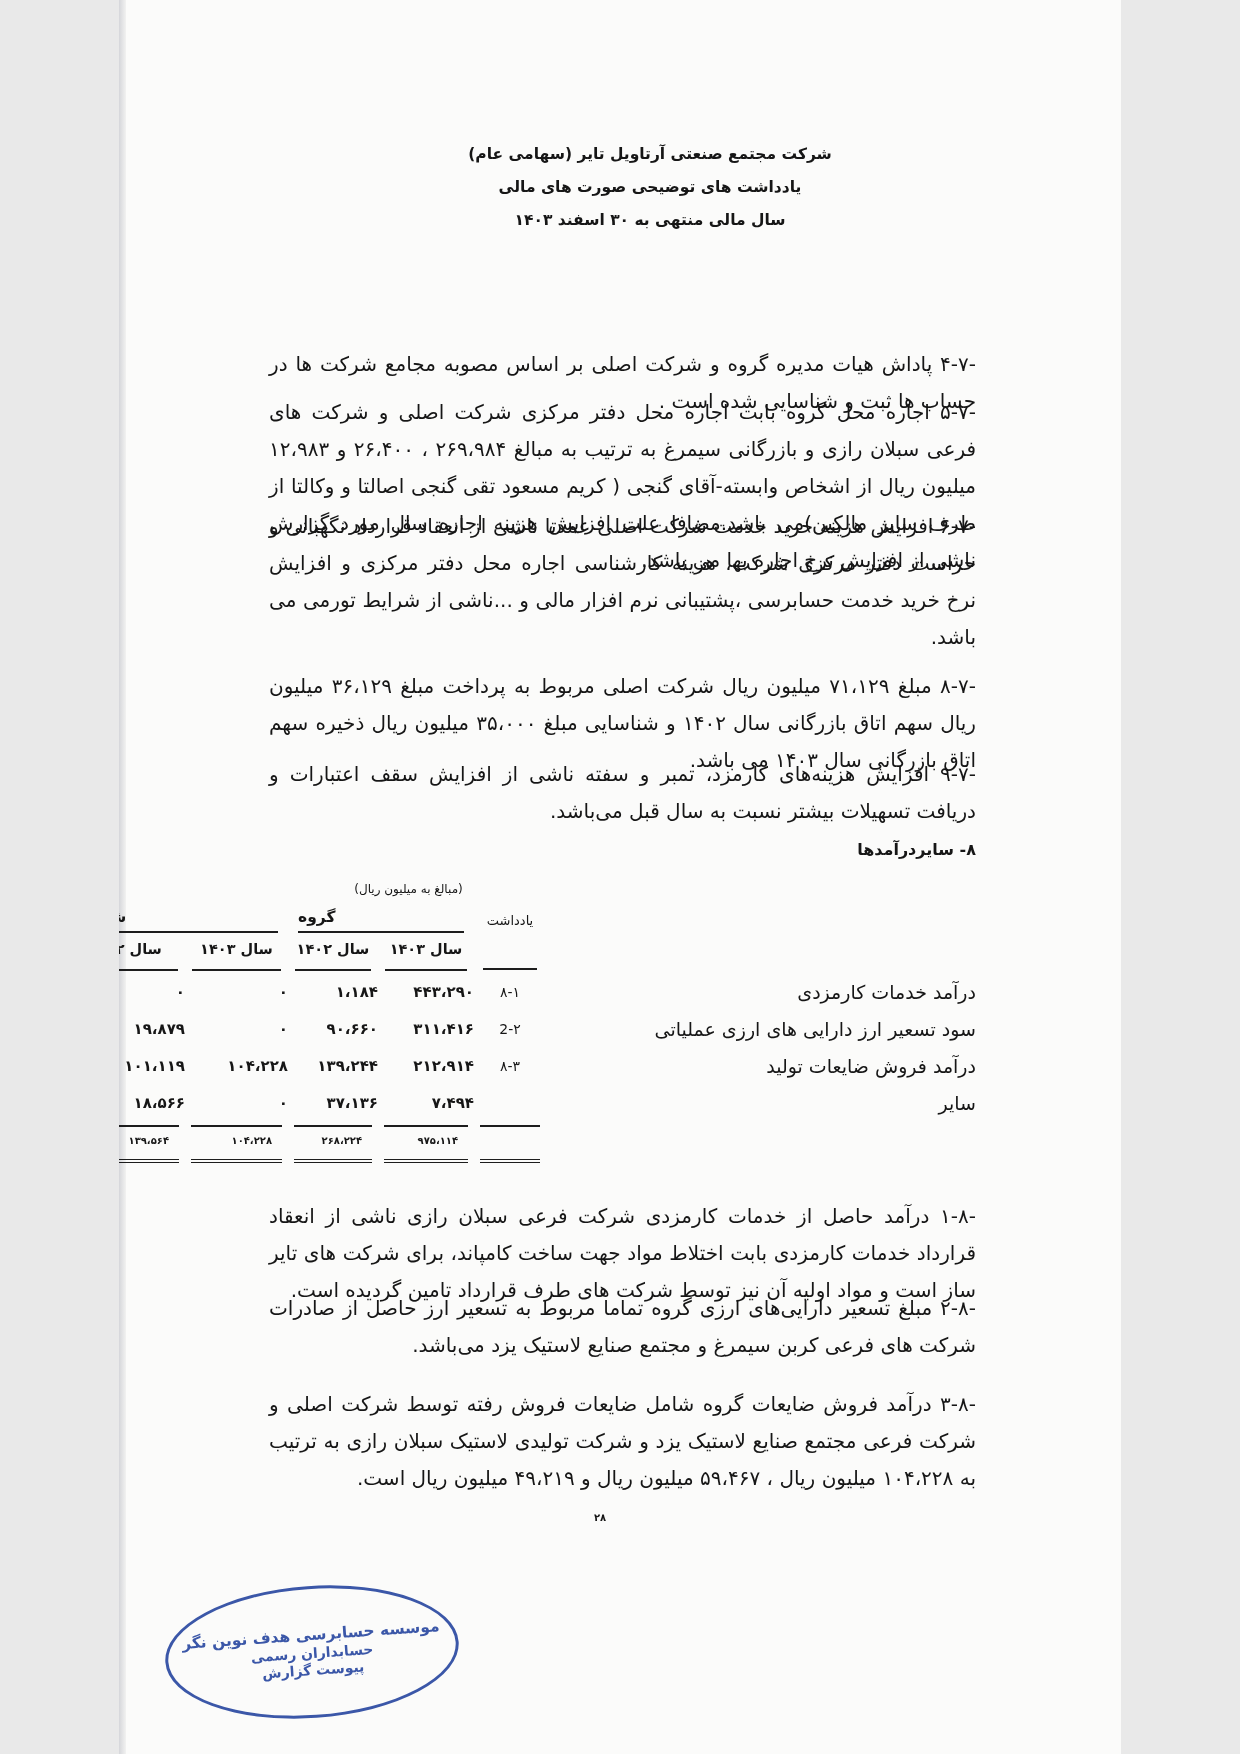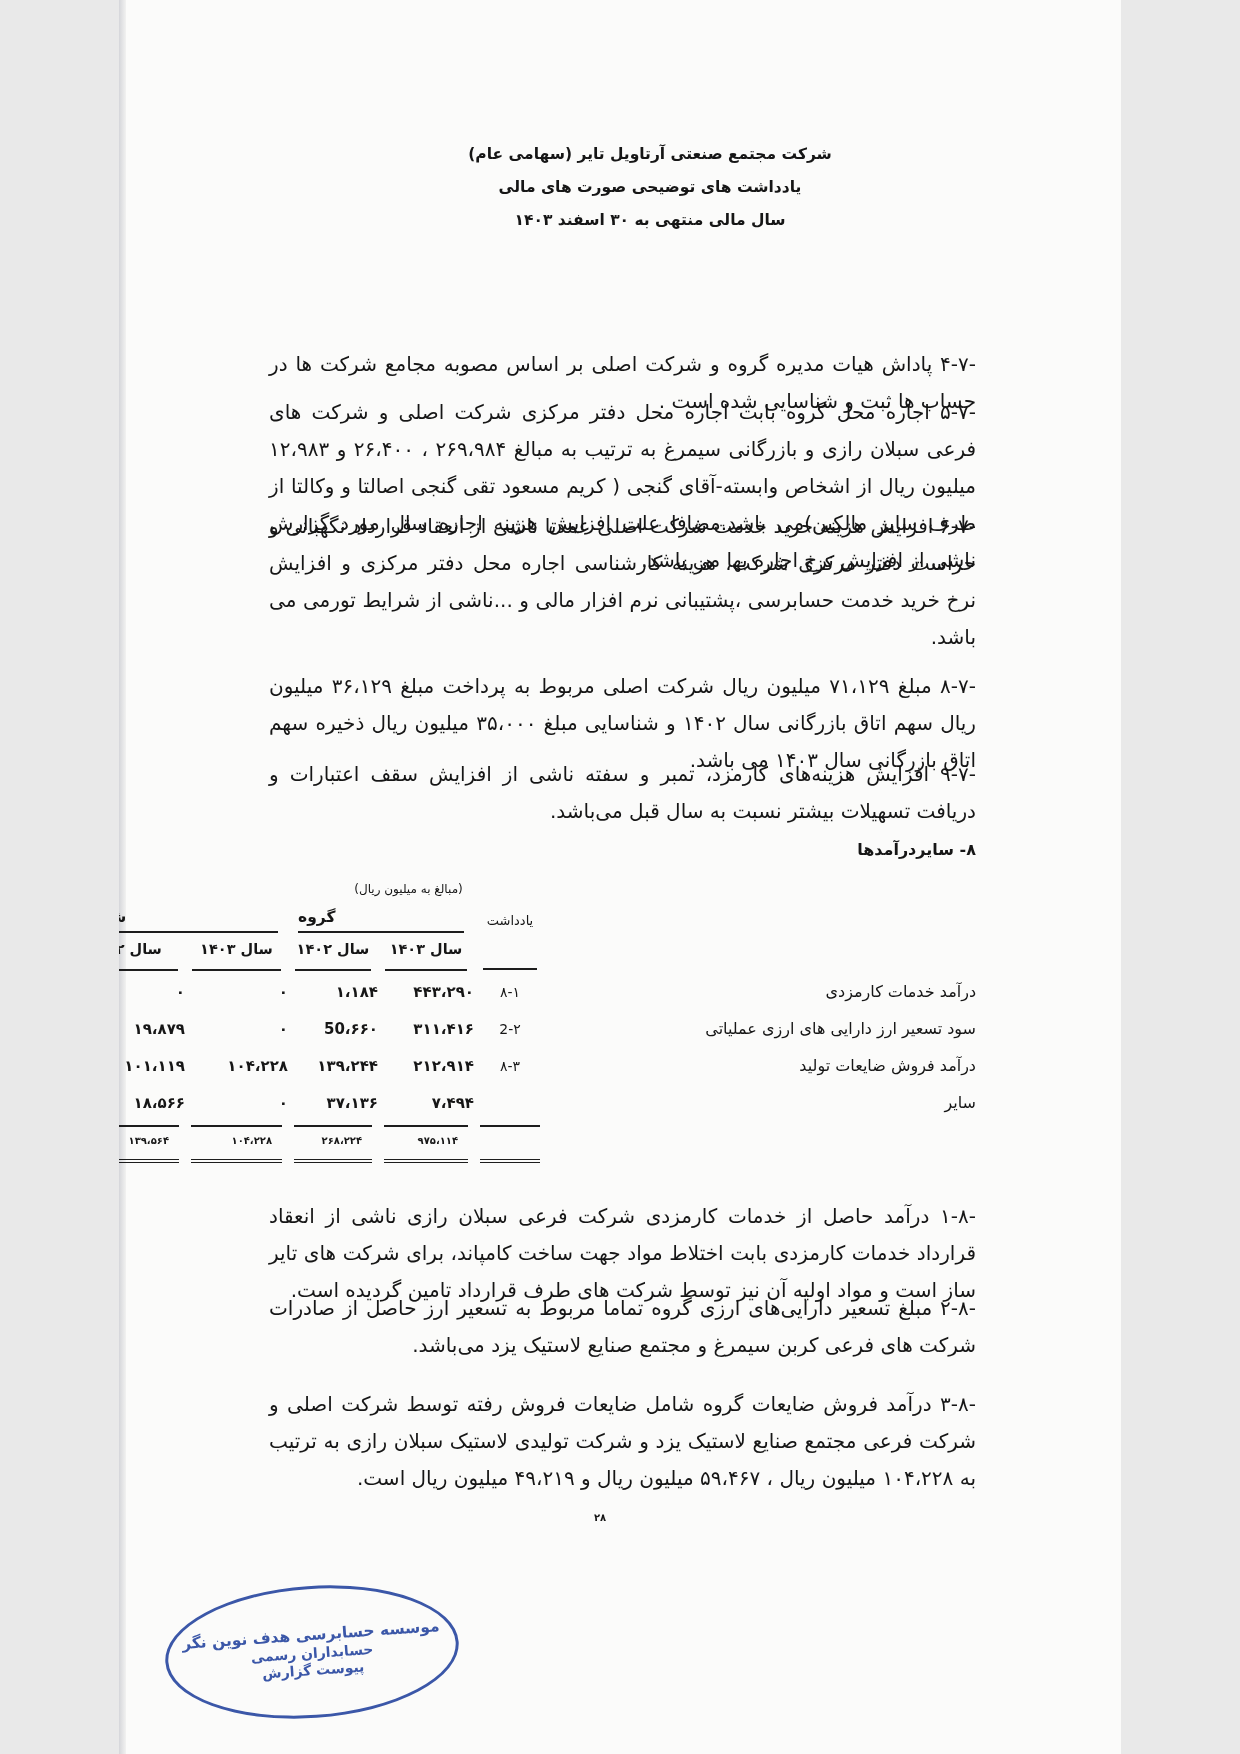--- a/index.html
+++ b/index.html
@@ -28,21 +28,21 @@
   col.c-g3{width:96px;} col.c-g2{width:90px;}
   col.c-c3{width:103px;} col.c-c2{width:119px;}
   tr.hrow1{height:37px;} tr.hrow2{height:34px;}
   tr.drow{height:37px;} tr.trow{height:46px;}
   .gu{border-bottom:2px solid #1d1d1d;margin:0 10px;text-align:left;
       font-weight:700;font-size:15.5px;padding-bottom:5px;}
   .note-h{text-align:center;font-size:13px;vertical-align:bottom;padding-bottom:2px;}
   .yu{border-bottom:2px solid #1d1d1d;margin:0 7px;text-align:center;
       font-weight:700;font-size:14.5px;padding-bottom:12px;}
   .nu{border-bottom:2px solid #1d1d1d;margin:0 9px;height:26px;}
-  td.lbl{text-align:right;font-size:16px;padding-right:2px;}
+  td.lbl{text-align:right;font-size:19px;padding-right:2px;}
   td.num{text-align:right;font-weight:700;font-size:15px;padding-right:16px;}
   td.noteref{text-align:center;font-size:14px;}
   .tt{border-top:2px solid #1d1d1d;border-bottom:4px double #1d1d1d;
       margin:0 6px;padding:8px 10px 6px 0;text-align:right;
       font-weight:700;font-size:10px;min-height:18px;}
   
   .pagenum{position:absolute;top:1512px;left:0;right:40px;text-align:center;
       font-weight:700;font-size:10px;}
   
   .stamp{position:absolute;left:46px;top:1586px;width:294px;height:132px;
@@ -133,21 +133,21 @@
       <td class="noteref" dir="ltr">۸-۱</td>
       <td class="num" dir="ltr">۴۴۳،۲۹۰</td>
       <td class="num" dir="ltr">۱،۱۸۴</td>
       <td class="num" dir="ltr">۰</td>
       <td class="num" dir="ltr">۰</td>
     </tr>
     <tr class="drow">
       <td class="lbl">سود تسعیر ارز دارایی های ارزی عملیاتی</td>
       <td class="noteref" dir="ltr">2-۲</td>
       <td class="num" dir="ltr">۳۱۱،۴۱۶</td>
-      <td class="num" dir="ltr">50،۶۶۰</td>
+      <td class="num" dir="ltr">۹۰،۶۶۰</td>
       <td class="num" dir="ltr">۰</td>
       <td class="num" dir="ltr">۱۹،۸۷۹</td>
     </tr>
     <tr class="drow">
       <td class="lbl">درآمد فروش ضایعات تولید</td>
       <td class="noteref" dir="ltr">۸-۳</td>
       <td class="num" dir="ltr">۲۱۲،۹۱۴</td>
       <td class="num" dir="ltr">۱۳۹،۲۴۴</td>
       <td class="num" dir="ltr">۱۰۴،۲۲۸</td>
       <td class="num" dir="ltr">۱۰۱،۱۱۹</td>

